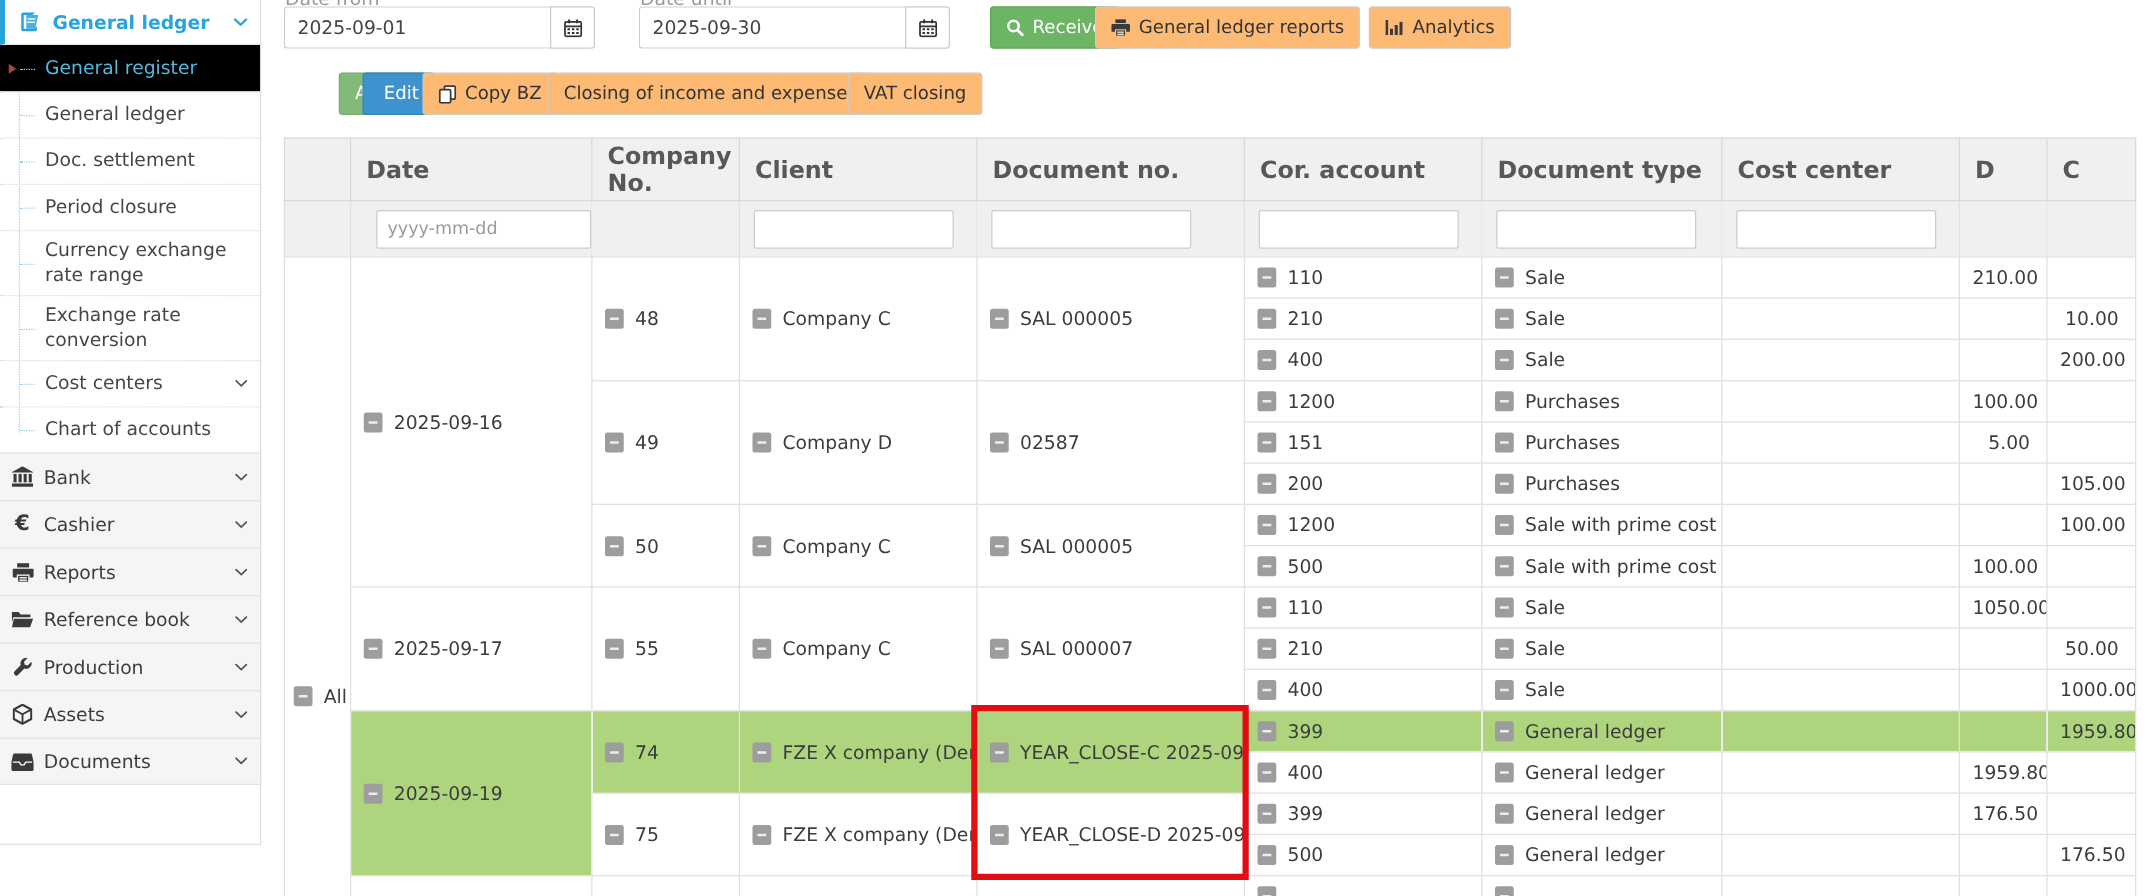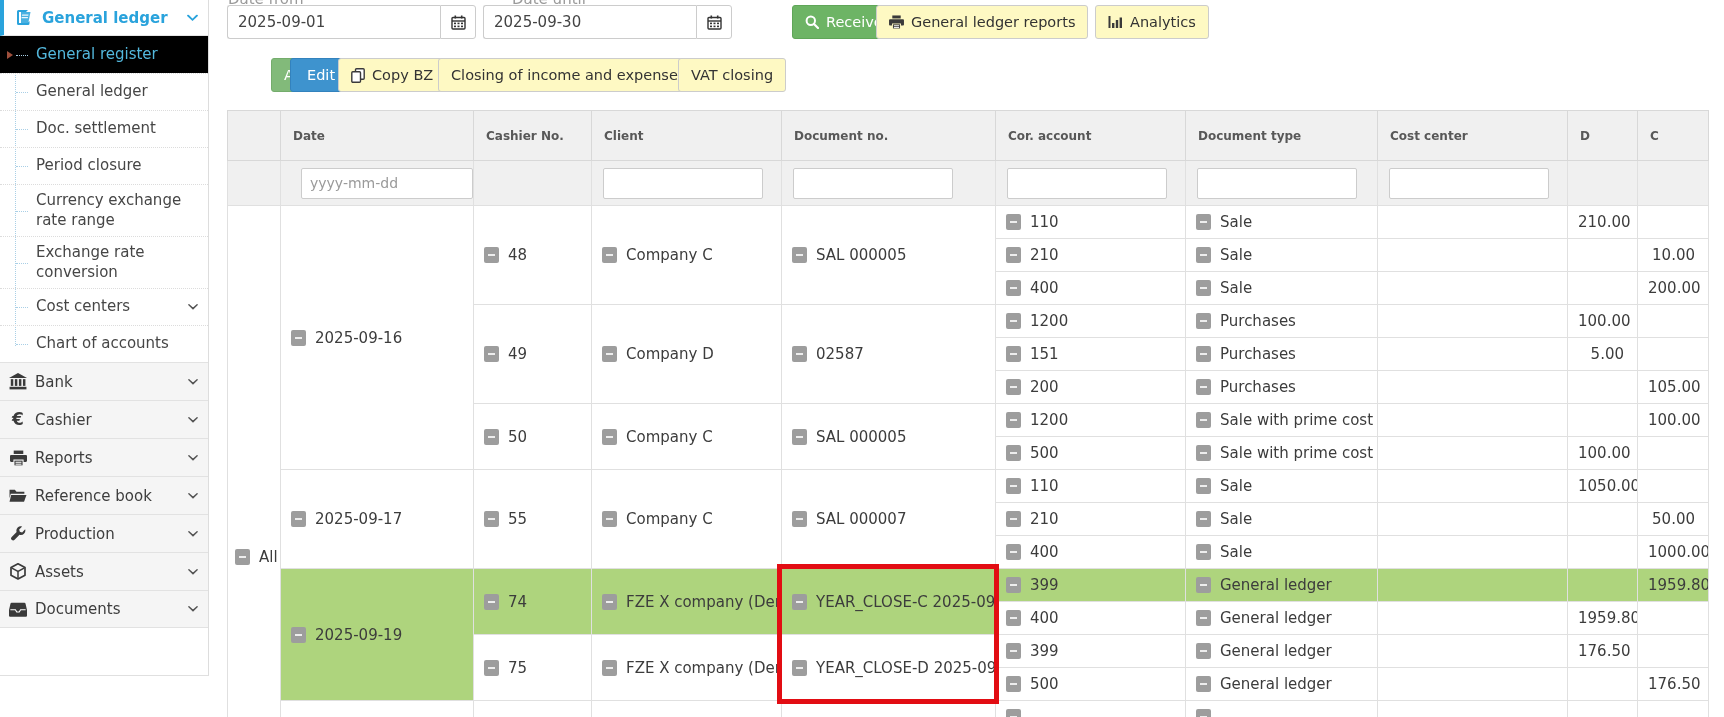--- a/index.html
+++ b/index.html
@@ -33,36 +33,36 @@
 
   
   .fld-label { position:absolute; top:-10px; font-size:15px; color:#9a9a9a; }
   .inp-group { position:absolute; top:5px; height:34px; display:flex; }
   .inp-group input { width:213px; height:34px; border:1px solid #ccc; border-right:none;
     border-radius:3px 0 0 3px; padding:0 10px; font-size:15px; color:#444;
     font-family:inherit; outline:none; background:#fff; }
   .cal-btn { width:36px; height:34px; border:1px solid #ccc; border-radius:0 3px 3px 0;
     background:#fff; display:flex; align-items:center; justify-content:center; cursor:pointer; }
   .btn { position:absolute; height:34px; display:inline-flex; align-items:center; gap:7px;
-    padding:0 12px; font-size:14.5px; border:1px solid #ccc; border-radius:3px; background:#fef9c3;
+    padding:0 12px; font-size:14.5px; border:1px solid #ccc; border-radius:3px; background:#fdba74;
     color:#333; cursor:pointer; white-space:nowrap; font-family:inherit; }
   .btn-green { background:#6db465; border-color:#5fa658; color:#fff; }
   .btn-add { background:#82ba7a; border-color:#74ac6c; color:#fff; }
   .btn-blue { background:#3e93ce; border-color:#3382bd; color:#fff; }
   .caret { display:inline-block; width:0; height:0; border-left:4px solid transparent;
     border-right:4px solid transparent; border-top:4px solid #fff; margin-left:2px; }
 
   
   #tablewrap { position:absolute; left:227px; top:110px; width:1481px; }
   table { border-collapse:collapse; table-layout:fixed; width:1481px; font-size:15px; }
   col.c-all{width:53px} col.c-date{width:193px} col.c-int{width:118px} col.c-client{width:190px}
   col.c-doc{width:214px} col.c-cor{width:190px} col.c-type{width:192px} col.c-cost{width:190px}
   col.c-d{width:70px} col.c-c{width:71px}
   th { height:50px; background:#f0f0f0; border:1px solid #d8d8d8; text-align:left;
-    padding:0 12px; color:#585858; font-size:12px; font-weight:bold; }
+    padding:0 12px; color:#585858; font-size:19px; font-weight:bold; }
   td { border:1px solid #e0e0e0; padding:0 10px; white-space:nowrap; overflow:hidden;
     background:#fff; }
   tr.filter td { height:45px; background:#f0f0f0; padding:0; }
   tr.filter input { height:31px; margin-left:11px; border:1px solid #ccc; border-radius:2px;
     padding:0 8px; font-size:14px; font-family:inherit; color:#444; outline:none; background:#fff; }
   tr.filter input::placeholder { color:#9a9a9a; }
   tbody tr { height:33px; }
   td.amt { text-align:right; padding-right:13px; }
   td.sel { background:#aed47d; }
   .tic { display:inline-block; width:15px; height:16px; background:#9d9d9d; border-radius:2px;
@@ -245,21 +245,21 @@
             <rect x="10" y="7.6" width="2" height="1.6"></rect>
             <rect x="3" y="10.6" width="2" height="1.6"></rect>
             <rect x="6.5" y="10.6" width="2" height="1.6"></rect>
             <rect x="10" y="10.6" width="2" height="1.6"></rect>
           </g>
         </svg>
     </span>
   </div>
 
   <span class="fld-label" style="left:512px;">Date until</span>
-  <div class="inp-group" style="left:483px;">
+  <div class="inp-group" style="left:511px;">
     <input type="text" value="2025-09-30" style="">
     <span class="cal-btn">
       <svg width="15" height="15" viewBox="0 0 15 15">
           <rect x="1" y="2.5" width="13" height="11.5" rx="1" fill="none" stroke="#333" stroke-width="1.4"></rect>
           <line x1="1" y1="6" x2="14" y2="6" stroke="#333" stroke-width="1.4"></line>
           <line x1="4.3" y1="0.5" x2="4.3" y2="3.5" stroke="#333" stroke-width="1.6"></line>
           <line x1="10.7" y1="0.5" x2="10.7" y2="3.5" stroke="#333" stroke-width="1.6"></line>
           <g fill="#333">
             <rect x="3" y="7.6" width="2" height="1.6"></rect>
             <rect x="6.5" y="7.6" width="2" height="1.6"></rect>
@@ -339,21 +339,21 @@
           <col class="c-cor">
           <col class="c-type">
           <col class="c-cost">
         <col class="c-d">
           <col class="c-c">
       </colgroup>
       <thead>
         <tr>
           <th></th>
           <th>Date</th>
-          <th>Cashier No.</th>
+          <th>Company No.</th>
           <th>Client</th>
           <th>Document no.</th>
           <th>Cor. account</th>
           <th>Document type</th>
           <th>Cost center</th>
           <th>D</th>
           <th>C</th>
         </tr>
         <tr class="filter">
           <td style="background:#f0f0f0"></td>

